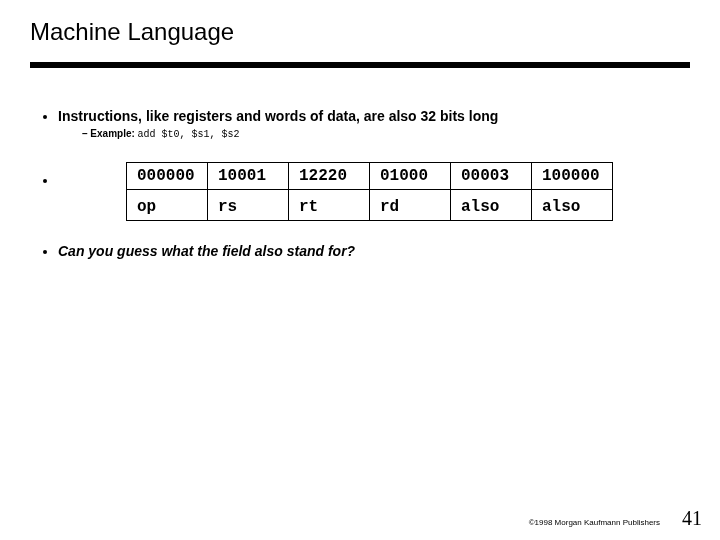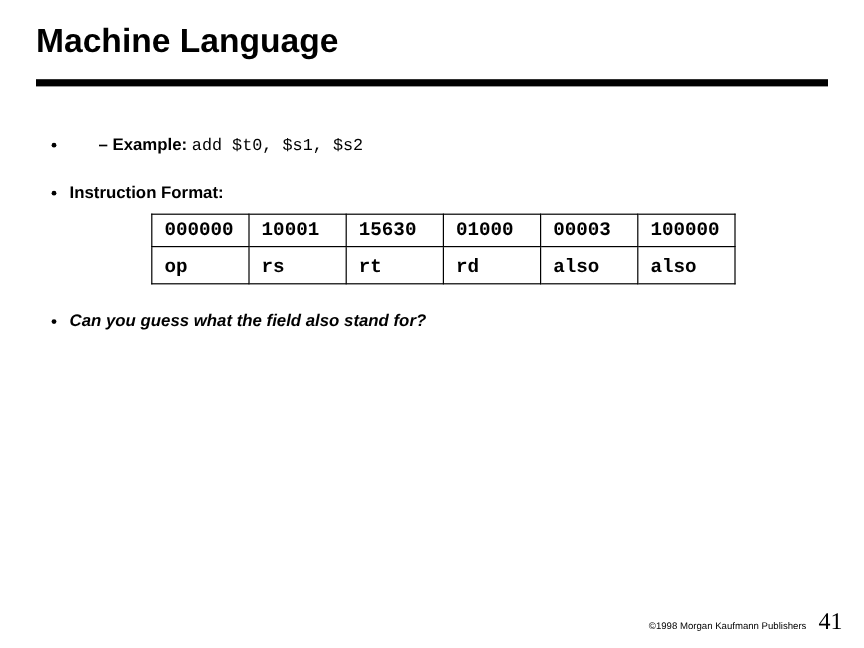--- a/index.html
+++ b/index.html
@@ -13,22 +13,22 @@
     overflow: hidden;
   }
   .slide {
     position: relative;
     width: 720px;
     height: 540px;
     box-sizing: border-box;
     padding: 18px 30px 0 30px;
   }
   .title {
-    font-size: 28px;
-    font-weight: bold;
+    font-size: 24px;
+    font-weight: normal;
     margin: 0 0 6px 0;
     padding-bottom: 10px;
   }
   .rule {
     height: 6px;
     background: #000000;
     margin: 0 0 40px 0;
   }
   ul.level1 {
     list-style: disc;
@@ -39,21 +39,21 @@
     font-size: 14px;
     font-weight: bold;
     margin-bottom: 22px;
   }
   ul.level2 {
     list-style: none;
     margin: 4px 0 0 0;
     padding-left: 24px;
   }
   ul.level2 > li {
-    font-size: 14px;
+    font-size: 10px;
     font-weight: bold;
     margin-bottom: 2px;
   }
   ul.level2 > li::before {
     content: "– ";
   }
   .mono {
     font-family: "Courier New", monospace;
     font-weight: normal;
   }
@@ -77,56 +77,56 @@
   }
   tr.labels td {
     padding-top: 8px;
   }
   .footer-wrap {
     position: absolute;
     bottom: 10px;
     right: 18px;
     display: flex;
     align-items: baseline;
-    gap: 10px;
+    gap: 22px;
   }
   .copyright {
     font-size: 8px;
   }
   .pn {
     font-size: 20px;
     font-family: "Times New Roman", serif;
   }
 </style>
 </head>
 <body>
 
 <div class="slide">
 
   <h1 class="title">Machine Language</h1>
   <div class="rule"></div>
 
   <ul class="level1">
     <li>
+      <span>Instructions, like registers and words of data, are also 32 bits long</span>
       <ul class="level2">
         <li>
           <span>Example:  </span><span class="mono">add $t0, $s1, $s2</span>
         </li>
       </ul>
     </li>
 
     <li>
-      <span>Instruction Format:</span>
       <div class="table-wrap">
         <table>
           <tbody>
               <tr>
             <td>000000</td>
             <td>10001</td>
-            <td>15630</td>
+            <td>12220</td>
             <td>01000</td>
             <td>00003</td>
             <td>100000</td>
           </tr>
           <tr class="labels">
             <td>op</td>
             <td>rs</td>
             <td>rt</td>
             <td>rd</td>
             <td>also</td>

